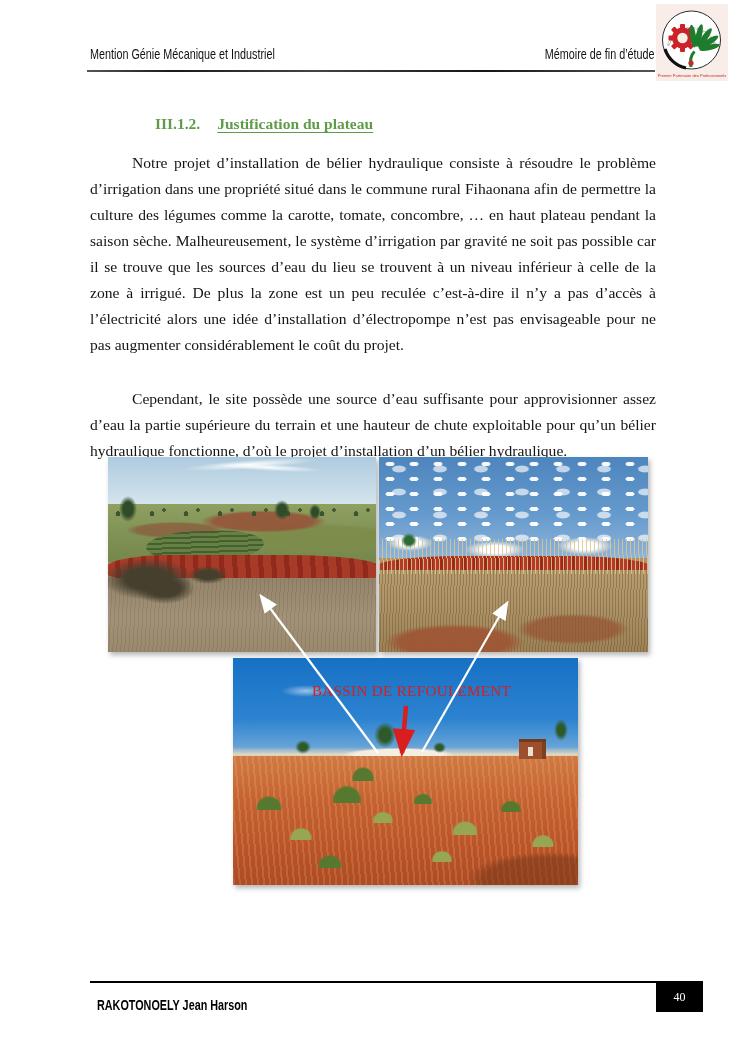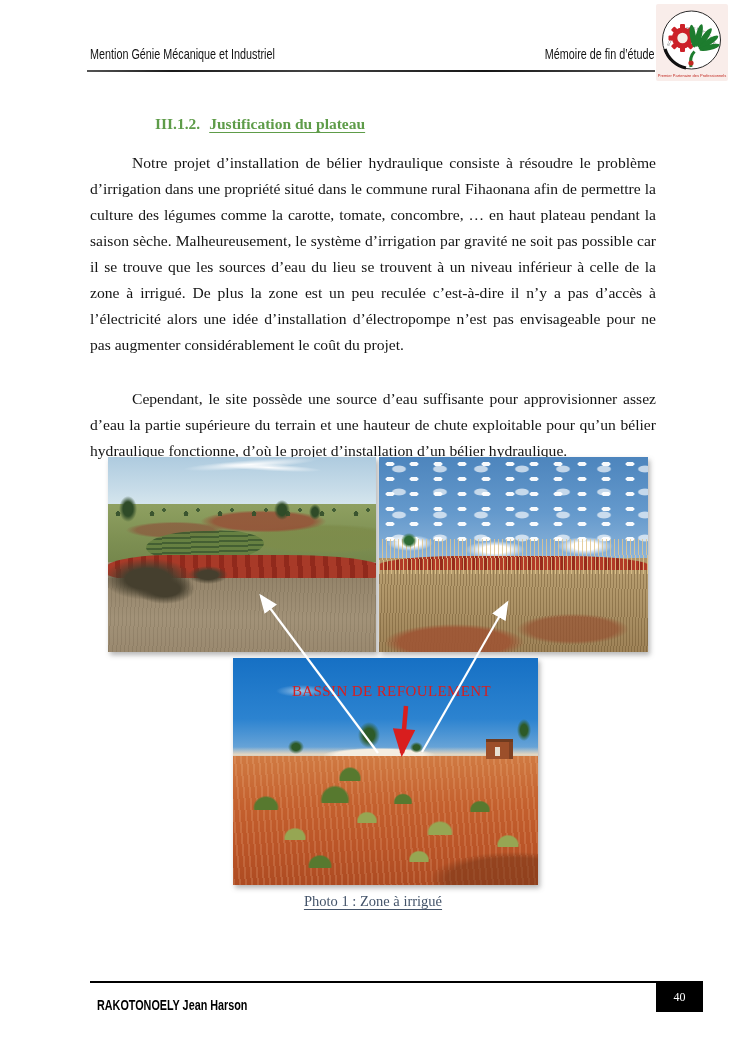--- a/index.html
+++ b/index.html
@@ -15,21 +15,21 @@
              white-space:nowrap;color:#121212;}
   .hdr-rule{position:absolute;left:87px;top:70px;width:568px;height:2px;
             background:linear-gradient(90deg,#555,#1a1a1a 15%,#444 40%,#161616 70%,#555);}
 
   
   .logo{position:absolute;left:656px;top:4px;width:72px;height:77px;}
 
   
   .sec-head{position:absolute;left:155px;top:115px;font-size:15.5px;font-weight:bold;
             color:var(--heading-green,#5E9C49);}
-  .sec-head .num{margin-right:9px;}
+  .sec-head .num{margin-right:17px;}
   .sec-head .ttl{text-decoration:underline;text-underline-offset:3px;}
 
   
   .para{position:absolute;left:90px;width:566px;margin:0;text-align:justify;
         font-size:15.6px;line-height:26px;text-indent:42px;color:#141414;}
   .para.p1{top:150px;}
   .para.p2{top:386px;}
 
   
   .photo{position:absolute;overflow:hidden;box-shadow:2px 3px 5px rgba(90,90,90,.45);}
@@ -82,21 +82,21 @@
     background:
       radial-gradient(ellipse 100px 26px at 28% 88%,rgba(158,85,52,.9) 0 55%,rgba(158,85,52,0) 70%),
       radial-gradient(ellipse 80px 22px at 72% 72%,rgba(150,82,50,.7) 0 55%,rgba(150,82,50,0) 70%),
       repeating-linear-gradient(92deg,rgba(105,80,42,.42) 0 1px,rgba(0,0,0,0) 1px 3px),
       linear-gradient(#b79d6f,#ab9165 50%,#9e8257);}
   .rp-grassheads{left:0;top:42%;right:0;height:18%;
     background:repeating-linear-gradient(88deg,rgba(225,198,142,.85) 0 1px,rgba(0,0,0,0) 1px 4px);}
   .rp-tree{position:absolute;left:8%;top:39%;width:16px;height:15px;
     background:radial-gradient(ellipse closest-side,#2d6b35 55%,rgba(45,107,53,0));}
 
-  .photo-bottom{left:233px;top:658px;width:305px;height:227px;background:#c05a2c;z-index:2;}
+  .photo-bottom{left:233px;top:658px;width:305px;height:227px;background:#c05a2c;z-index:2;padding-left:40px;}
   .bp-sky{left:0;top:0;right:0;height:43%;background:linear-gradient(#1670c4,#2c83d0 62%,#79add9);}
   .bp-smudge{left:14%;top:12%;width:50px;height:12px;
     background:radial-gradient(ellipse closest-side,rgba(255,255,255,.55),rgba(255,255,255,0));}
   .bp-horizon{left:0;top:39%;right:0;height:6%;
     background:radial-gradient(ellipse 80px 10px at 48% 60%,#f4ede0 0 55%,rgba(244,237,224,0) 70%),
                linear-gradient(rgba(236,221,200,0),#e7d7bf 60%,rgba(210,150,110,.25));}
   .bp-ground{left:0;top:43%;right:0;height:57%;
     background:
       radial-gradient(ellipse 120px 40px at 92% 96%,rgba(120,55,25,.55) 0 55%,rgba(120,55,25,0) 70%),
       repeating-linear-gradient(85deg,rgba(255,214,176,.16) 0 2px,rgba(0,0,0,0) 2px 6px),
@@ -239,21 +239,20 @@
       </marker>
       <marker id="ahRed" viewBox="0 0 10 8" refX="8.5" refY="4" markerWidth="6.5" markerHeight="5" orient="auto">
         <path d="M0,0 L10,4 L0,8 z" fill="#D81E1E"></path>
       </marker>
     </defs>
     <line x1="378" y1="753" x2="261" y2="596" stroke="#ffffff" stroke-width="2.2" marker-end="url(#ahWhite)"></line>
     <line x1="422" y1="752" x2="507" y2="603" stroke="#ffffff" stroke-width="2.2" marker-end="url(#ahWhite)"></line>
     <line x1="406" y1="706" x2="402" y2="753" stroke="#D81E1E" stroke-width="4.5" marker-end="url(#ahRed)"></line>
   </svg>
 
-  <div class="fig-caption">Photo 1 : Zone à irrigué</div>
 
   <div class="ftr-rule"></div>
   <div class="ftr-name">RAKOTONOELY Jean Harson</div>
   <div class="page-badge">
     <span>40</span>
   </div>
 
 </div>
 
 </body></html>

